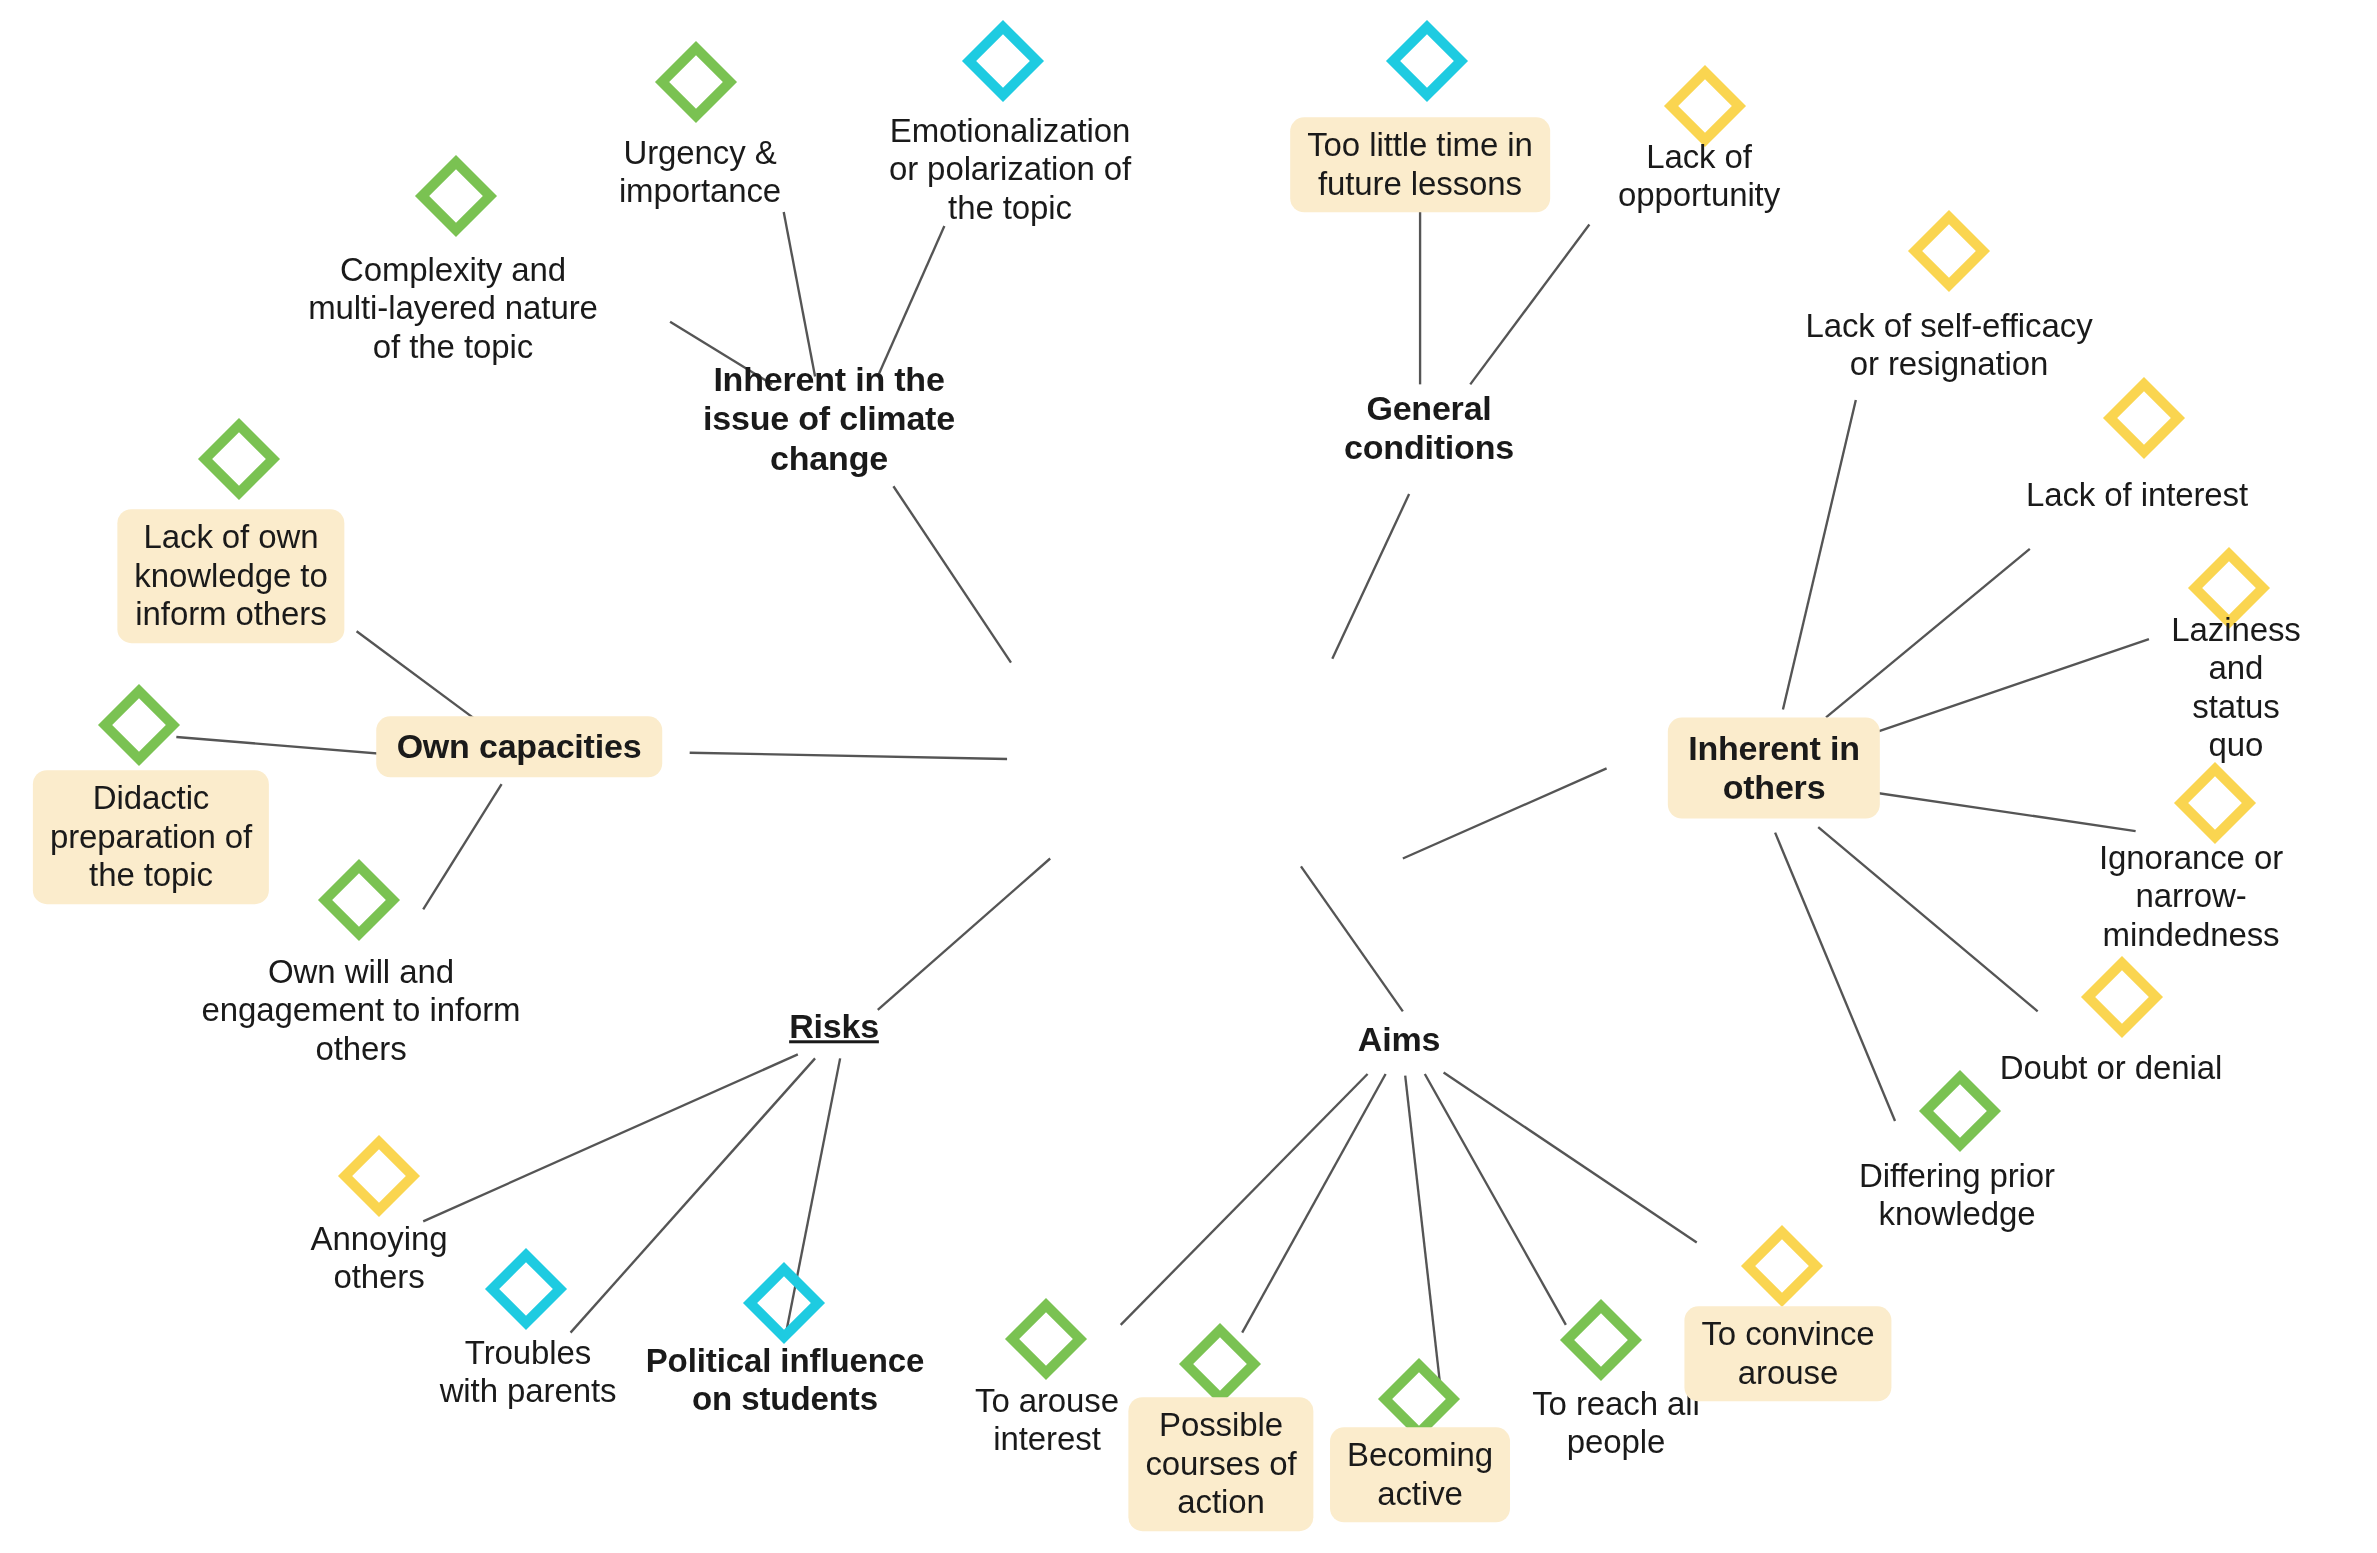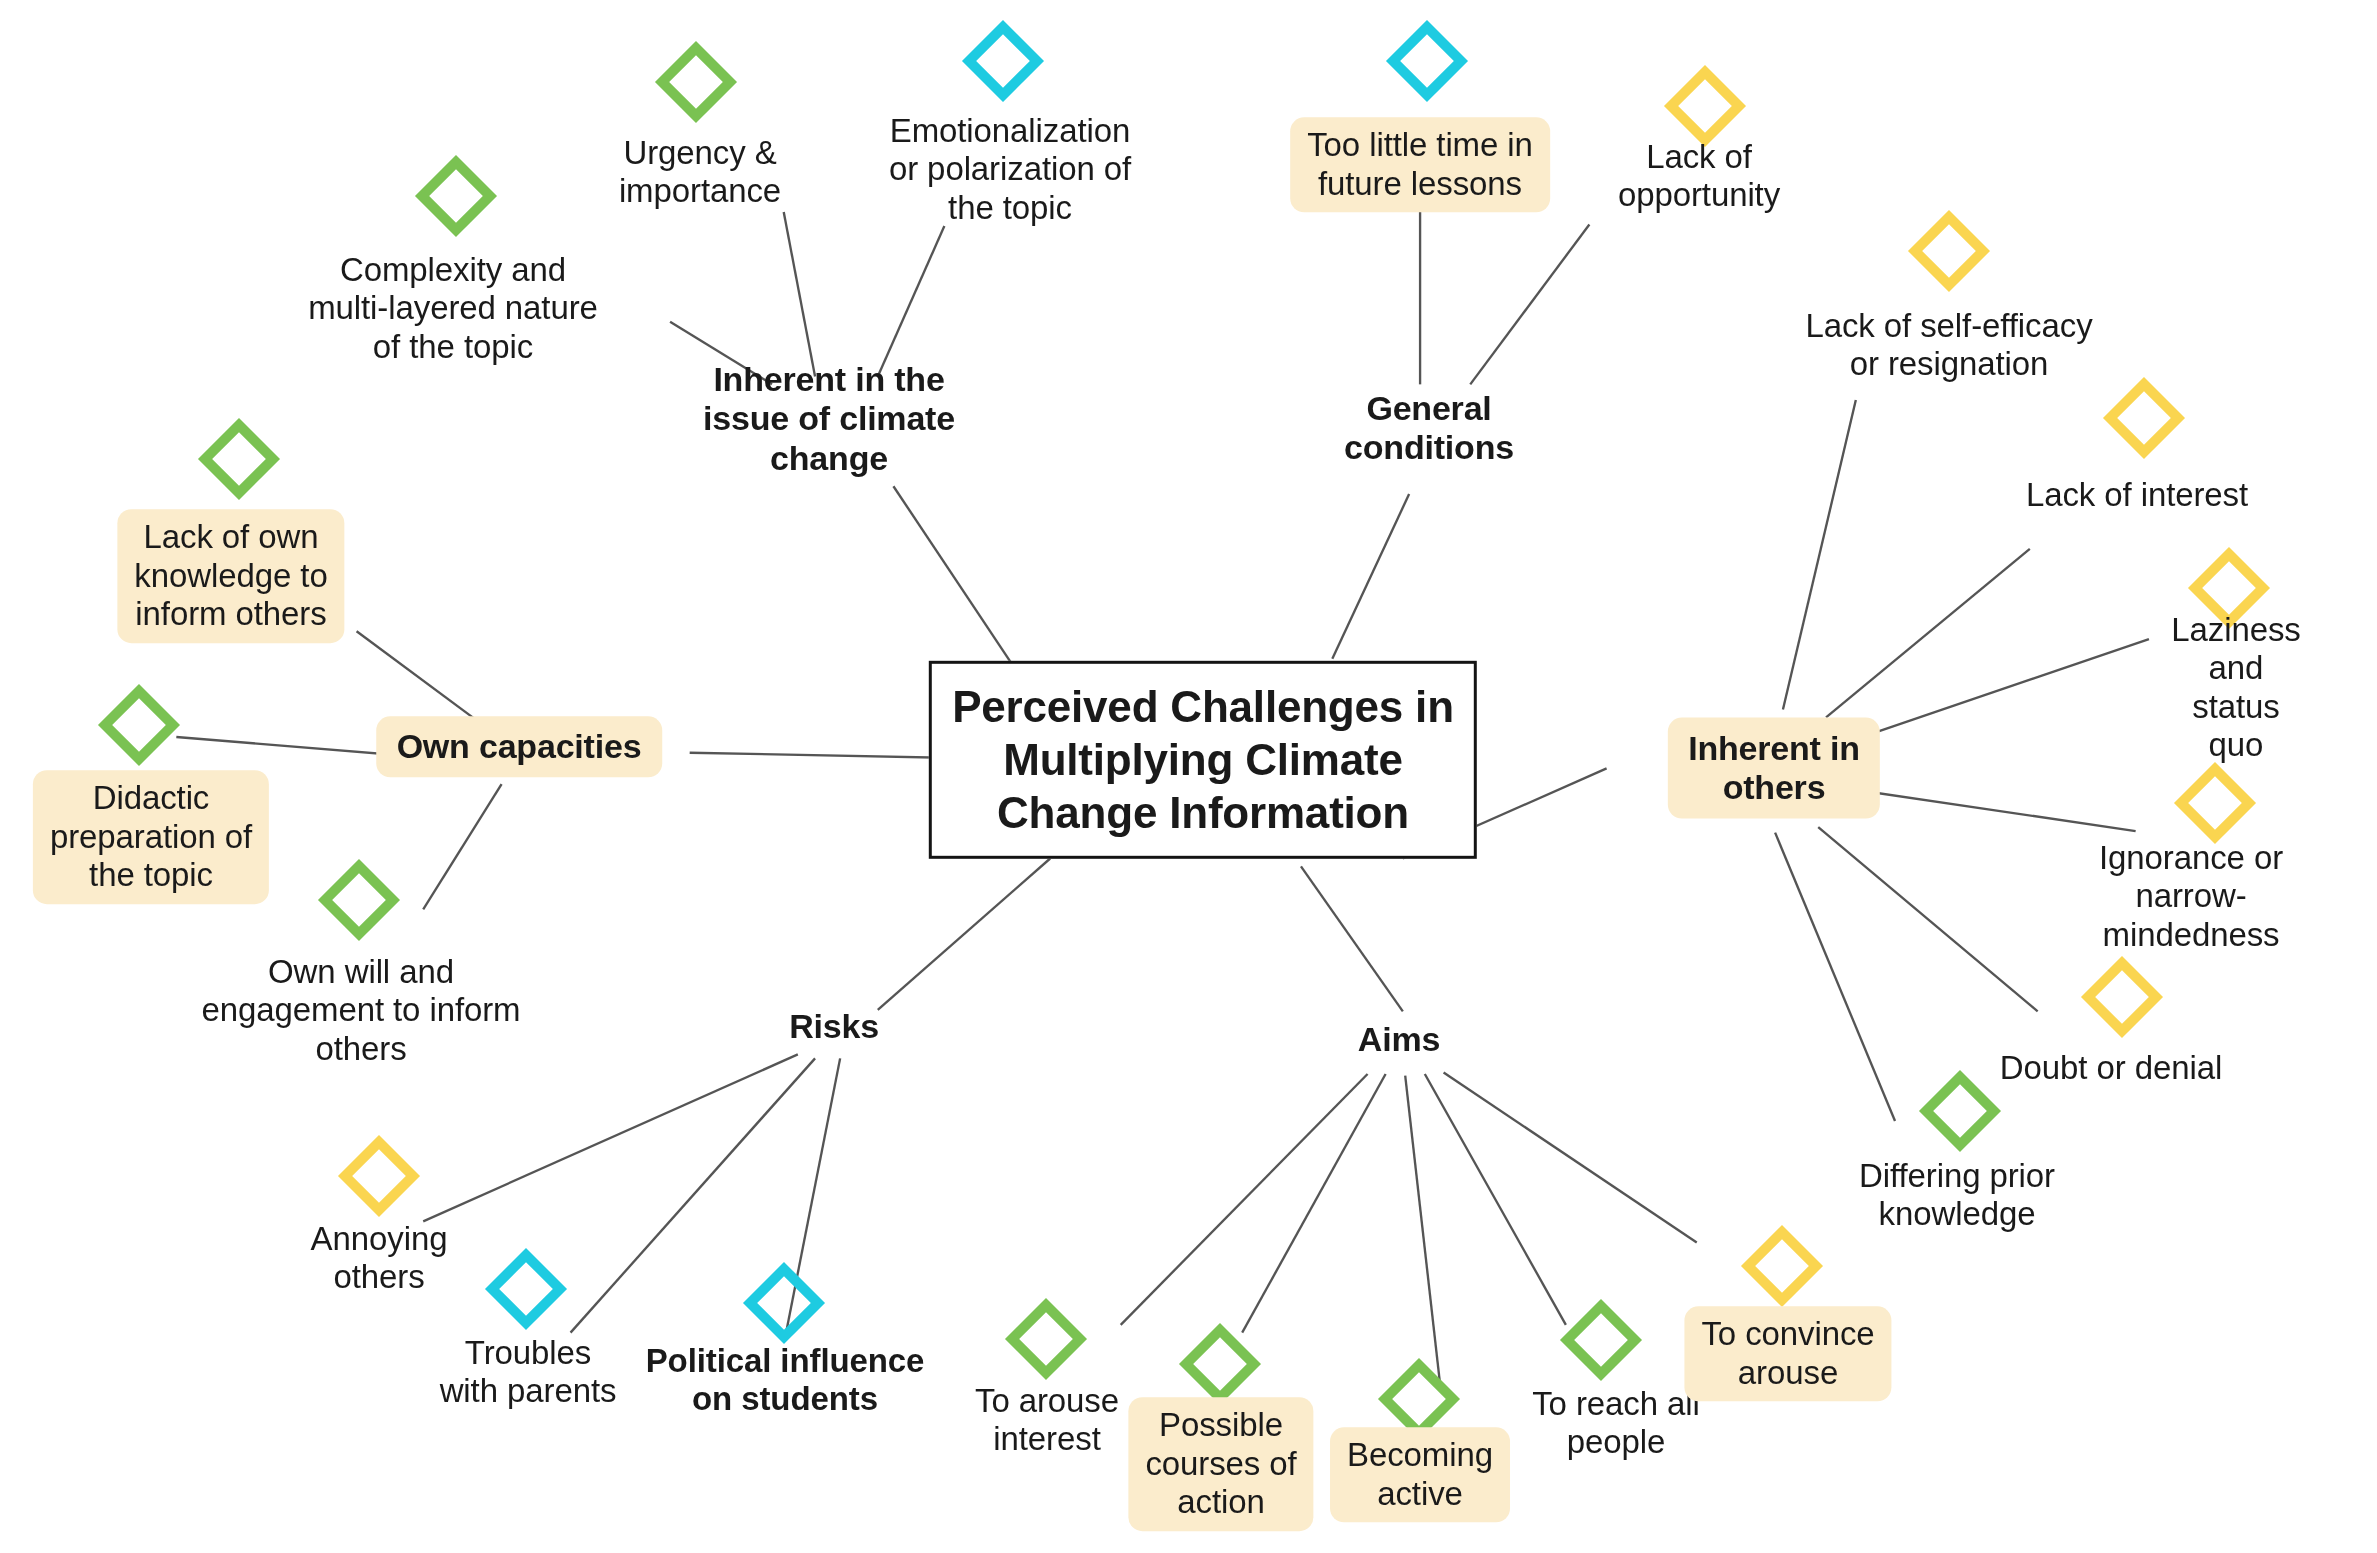--- a/index.html
+++ b/index.html
@@ -173,36 +173,33 @@
 interest</div>
       <div class="node leaf pill" style="left: 1221px; top: 1464px;">Possible
 courses of
 action</div>
       <div class="node leaf pill" style="left: 1420px; top: 1475px;">Becoming
 active</div>
       <div class="node leaf" style="left: 1616px; top: 1423px;">To reach all
 people</div>
       <div class="node leaf pill" style="left: 1788px; top: 1354px;">To convince
 arouse</div>
-      <div class="node branch" style="left: 834px; top: 1027px;">Risks</div>
+      <div class="node branch" style="left: 834px; top: 1027px; text-decoration: underline;">Risks</div>
       <div class="node leaf" style="left: 379px; top: 1258px;">Annoying
 others</div>
       <div class="node leaf" style="left: 528px; top: 1372px;">Troubles
 with parents</div>
       <div class="node leaf" style="left: 785px; top: 1380px; font-weight: bold;">Political influence
 on students</div>
       <div class="node branch pill" style="left: 519px; top: 747px;">Own capacities</div>
       <div class="node leaf pill" style="left: 231px; top: 576px;">Lack of own
 knowledge to
 inform others</div>
       <div class="node leaf pill" style="left: 151px; top: 837px;">Didactic
 preparation of
 the topic</div>
       <div class="node leaf" style="left: 361px; top: 1010px;">Own will and
 engagement to inform
 others</div>
     </div>
 
-  <div class="node root" style="left: 1203px; top: 760px;">Perceived Challenges in
-Multiplying Climate
-Change Information</div>
 </div>
 
 
 </body></html>

